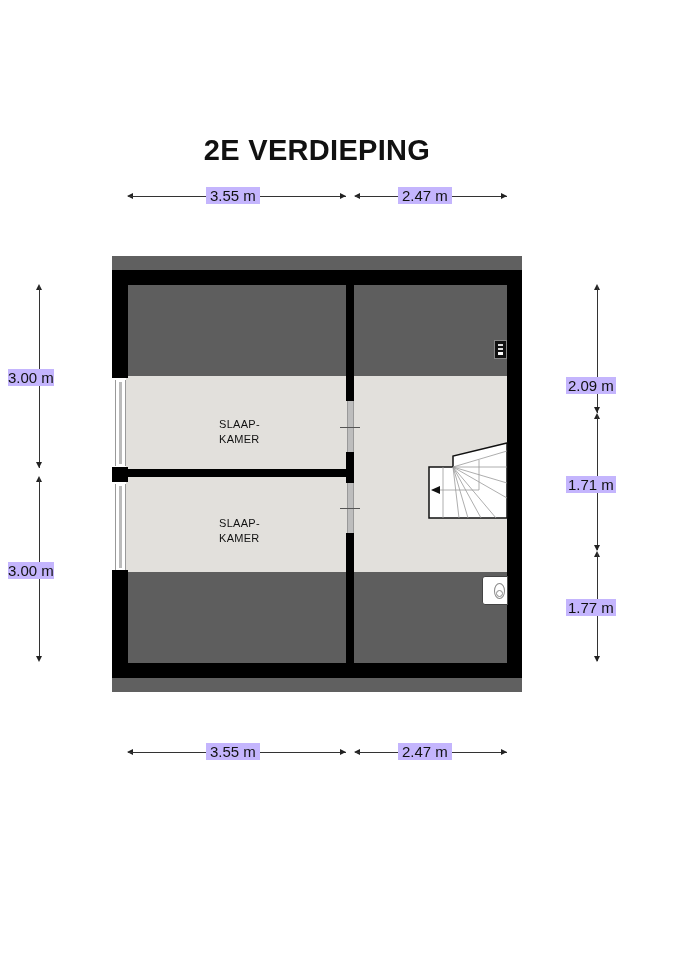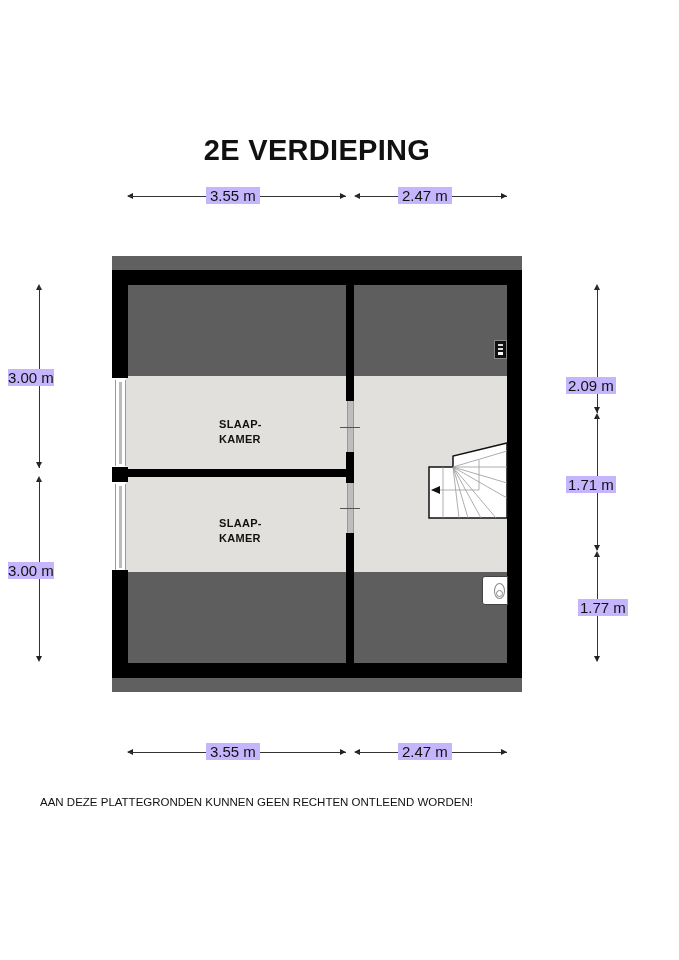--- a/index.html
+++ b/index.html
@@ -10,21 +10,21 @@
   .hline { height:1px; background:#333; }
   .vline { width:1px; background:#333; }
   .arrow-l { width:0; height:0; border-top:3px solid transparent; border-bottom:3px solid transparent; border-right:6px solid #222; }
   .arrow-r { width:0; height:0; border-top:3px solid transparent; border-bottom:3px solid transparent; border-left:6px solid #222; }
   .arrow-u { width:0; height:0; border-left:3px solid transparent; border-right:3px solid transparent; border-bottom:6px solid #222; }
   .arrow-d { width:0; height:0; border-left:3px solid transparent; border-right:3px solid transparent; border-top:6px solid #222; }
   .grey-band { background:#606060; }
   .wall { background:#000; }
   .dark { background:#5e5e5e; }
   .floor { background:#e2e0dc; }
-  .room-label { font-size:11px; font-weight:bold; text-align:left; line-height:15px; letter-spacing:0.3px; }
+  .room-label { font-size:11px; font-weight:normal; text-align:left; line-height:15px; letter-spacing:0.3px; }
   .window { background:#fff; border-left:1px solid #999; border-right:1px solid #999; }
   .window::after { content:""; position:absolute; left:3px; top:2px; bottom:2px; width:3px; background:#bbb; }
   .door-glass { background:#bdbdbd; border-left:1px solid #999; border-right:1px solid #999; }
   .disclaimer { left:40px; top:795px; font-size:11.5px; line-height:14px; color:#111; }
 </style>
 </head>
 <body>
 
 <div class="abs title">2E VERDIEPING</div>
 
@@ -59,21 +59,21 @@
   <span class="abs dimtext" style="left:566px; top:341px; padding:0 2px;margin-top:36px;">2.09 m</span>
 
   <div class="abs arrow-u" style="left:594px; top:413px;"></div>
   <div class="abs vline" style="left:597px; top:415px; height:135px;"></div>
   <div class="abs arrow-d" style="left:594px; top:545px;"></div>
   <span class="abs dimtext" style="left:566px; top:476px; padding:0 2px;">1.71 m</span>
 
   <div class="abs arrow-u" style="left:594px; top:551px;"></div>
   <div class="abs vline" style="left:597px; top:553px; height:108px;"></div>
   <div class="abs arrow-d" style="left:594px; top:656px;"></div>
-  <span class="abs dimtext" style="left:566px; top:599px; padding:0 2px;margin-left:12px;">1.77 m</span>
+  <span class="abs dimtext" style="left:566px; top:599px; padding:0 2px;">1.77 m</span>
 </div>
 
 <div>
 
   <div class="abs grey-band" style="left:112px; top:256px; width:410px; height:14px;"></div>
   <div class="abs grey-band" style="left:112px; top:678px; width:410px; height:14px;"></div>
 
   <div class="abs wall" style="left:112px; top:270px; width:410px; height:408px;"></div>
 
   <div class="abs dark" style="left:128px; top:285px; width:379px; height:91px;"></div>
@@ -142,14 +142,13 @@
   <div class="abs arrow-r" style="left:340px; top:749px;"></div>
   <span class="abs dimtext" style="left:206px; top:743px;">3.55 m</span>
 
   <div class="abs arrow-l" style="left:354px; top:749px;"></div>
   <div class="abs hline" style="left:355px; top:752px; width:152px;"></div>
   <div class="abs arrow-r" style="left:501px; top:749px;"></div>
   <span class="abs dimtext" style="left:398px; top:743px;">2.47 m</span>
 </div>
 
 <div class="abs disclaimer">
-  <div>AAN DEZE PLATTEGRONDEN KUNNEN GEEN RECHTEN ONTLEEND WORDEN!</div>
 </div>
 
 </body></html>

